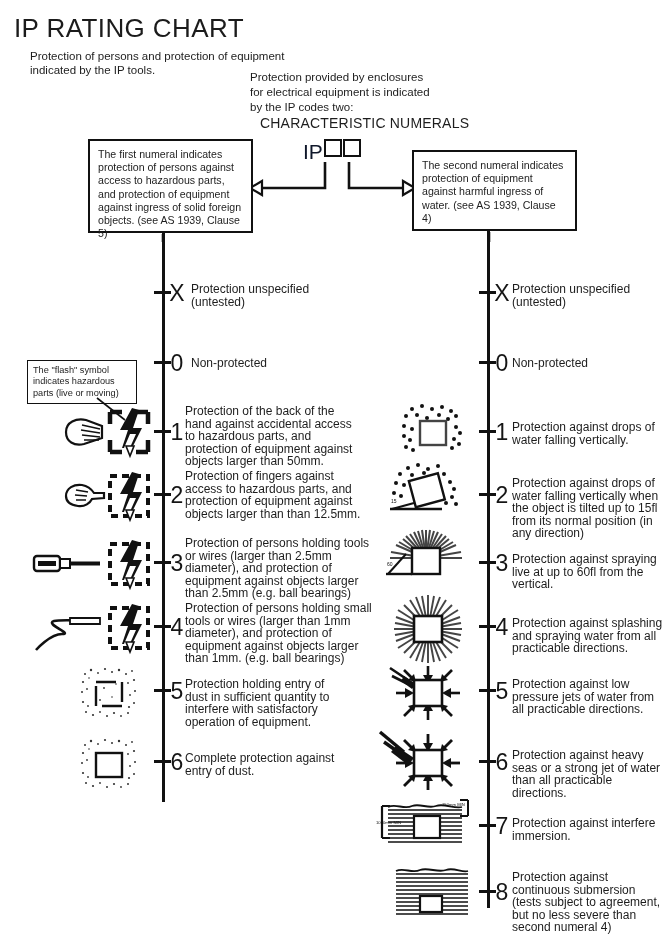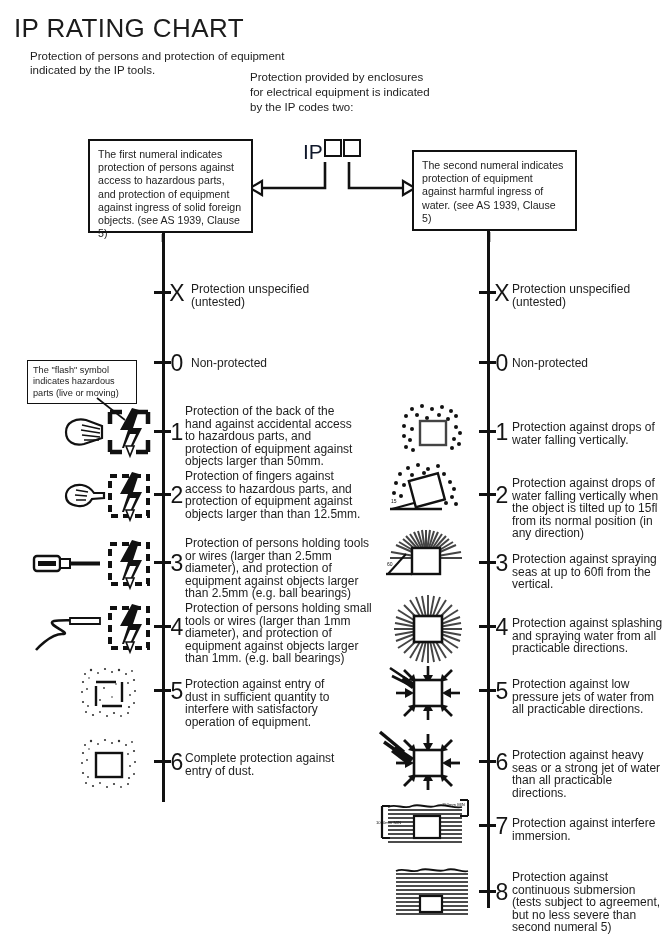--- a/index.html
+++ b/index.html
@@ -68,40 +68,41 @@
 
 <div class="abs" id="subtitle">
   <div>Protection of persons and protection of equipment</div>
   <div>indicated by the IP tools.</div>
 </div>
 
 <div class="abs" id="intro">
   <div>Protection provided by enclosures</div>
   <div>for electrical equipment is indicated</div>
   <div>by the IP codes two:</div>
+  <div class="big" style="margin-left:10px;margin-top:1px">CHARACTERISTIC NUMERALS</div>
 </div>
 
 <div class="abs" id="ip-code">
   <span>IP</span><span class="ipbox"></span><span class="ipbox"></span>
 </div>
 
 <svg class="abs" style="left:0;top:130px;width:666px;height:115px">
 
   <path d="M325,32 L325,58 L262,58" stroke="#111" stroke-width="2.6" fill="none"></path>
   <polygon points="262,51 262,65 250,58" fill="#fff" stroke="#111" stroke-width="2.2"></polygon>
 
   <path d="M349,32 L349,58 L403,58" stroke="#111" stroke-width="2.6" fill="none"></path>
   <polygon points="403,51 403,65 415,58" fill="#fff" stroke="#111" stroke-width="2.2"></polygon>
 
   <path d="M163,104 L163,112" stroke="#111" stroke-width="2.6" fill="none"></path>
   <path d="M489,102 L489,112" stroke="#111" stroke-width="2.6" fill="none"></path>
 </svg>
 
 <div class="abs topbox" id="left-box">The first numeral indicates protection of persons against access to hazardous parts, and protection of equipment against ingress of solid foreign objects. (see AS 1939, Clause 5)</div>
-<div class="abs topbox" id="right-box">The second numeral indicates protection of equipment against harmful ingress of water. (see AS 1939, Clause 5)</div>
+<div class="abs topbox" id="right-box">The second numeral indicates protection of equipment against harmful ingress of water. (see AS 1939, Clause 4)</div>
 
 <div class="abs" style="left:162px;top:233px;width:3px;height:10px;background:#111"></div>
 <div class="abs" style="left:487px;top:231px;width:3px;height:12px;background:#111"></div>
 
 <div class="abs axis" id="axis-left"></div>
 <div class="abs axis" id="axis-right"></div>
 
 <div class="abs" id="flash-note">The "flash" symbol indicates hazardous parts (live or moving)</div>
 <svg class="abs" style="left:95px;top:396px;width:45px;height:28px">
   <path d="M2,2 L30,24" stroke="#111" stroke-width="1.6" fill="none"></path>
@@ -168,21 +169,21 @@
 <svg class="abs icon" style="left:28px;top:600px;width:128px;height:56px" viewBox="0 0 128 56">
   <path d="M8,50 C8,50 22,34 34,34 C46,34 16,24 26,21 C34,19 56,21 72,21" stroke="#111" stroke-width="2.6" fill="none"></path>
   <path d="M42,18 L72,18 L72,24 L42,24 Z" fill="#fff" stroke="#111" stroke-width="1.8"></path>
   <rect x="82" y="8" width="38" height="40" fill="none" stroke="#111" stroke-width="4" stroke-dasharray="7,5"></rect>
   <path d="M104,4 L92,26 L100,26 L94,44 L96,44 L102,30 L108,30 L100,48 L102,48 L114,24 L105,24 L111,6 Z" fill="#111"></path>
   <polygon points="98,42 106,42 102,52" fill="#fff" stroke="#111" stroke-width="1.6"></polygon>
 </svg>
 
 <div class="abs tick" style="left:154px;top:689px"></div>
 <div class="abs numeral" style="left:166px;top:678px">5</div>
-<div class="abs desc" style="left:185px;top:678px;width:160px">Protection against entry of dust in sufficient quantity to interfere with satisfactory operation of equipment.</div>
+<div class="abs desc" style="left:185px;top:678px;width:160px">Protection holding entry of dust in sufficient quantity to interfere with satisfactory operation of equipment.</div>
 <svg class="abs icon" style="left:78px;top:664px;width:62px;height:58px" viewBox="0 0 62 58">
   <g fill="#333">
     <circle cx="7" cy="10" r="1"></circle>
       <circle cx="13" cy="6" r="1.2"></circle>
       <circle cx="20" cy="9" r="0.9"></circle>
     <circle cx="27" cy="5" r="1.1"></circle>
       <circle cx="34" cy="8" r="1"></circle>
       <circle cx="41" cy="6" r="1.2"></circle>
     <circle cx="48" cy="10" r="1"></circle>
       <circle cx="54" cy="7" r="0.9"></circle>
@@ -319,21 +320,21 @@
     <rect x="30" y="14" width="30" height="27" fill="#fff" stroke="#111" stroke-width="2.4"></rect>
   </g>
 
   <path d="M8,46 L60,46" stroke="#111" stroke-width="2.4" fill="none"></path>
   <path d="M10,46 L32,40" stroke="#111" stroke-width="2" fill="none"></path>
   <text x="9" y="40" font-size="5" fill="#111" font-family="'Liberation Sans',sans-serif">15</text>
 </svg>
 
 <div class="abs tick" style="left:479px;top:561px"></div>
 <div class="abs numeral" style="left:491px;top:550px">3</div>
-<div class="abs desc" style="left:512px;top:553px;width:152px">Protection against spraying seas at up to 60fl from the vertical.</div>
+<div class="abs desc" style="left:512px;top:553px;width:152px">Protection against spraying live at up to 60fl from the vertical.</div>
 <svg class="abs icon" style="left:378px;top:528px;width:96px;height:62px" viewBox="0 0 96 62">
   <g stroke="#444" stroke-width="2" fill="none">
     <path d="M48,30 L48,2"></path>
       <path d="M48,30 L40,3"></path>
       <path d="M48,30 L32,6"></path>
       <path d="M48,30 L25,11"></path>
     <path d="M48,30 L18,17"></path>
       <path d="M48,30 L13,24"></path>
       <path d="M48,30 L12,30"></path>
     <path d="M48,30 L56,3"></path>
@@ -481,21 +482,21 @@
   <rect x="38" y="18" width="26" height="22" fill="#fff" stroke="#111" stroke-width="2.2"></rect>
 
   <path d="M6,8 L6,40 M6,8 L14,8 M6,40 L14,40" stroke="#111" stroke-width="2.2" fill="none"></path>
   <path d="M92,2 L92,18 M84,2 L92,2 M84,18 L92,18" stroke="#111" stroke-width="2" fill="none"></path>
   <text x="0" y="26" font-size="4.2" fill="#111" font-family="'Liberation Sans',sans-serif">1000mm MIN</text>
   <text x="66" y="8" font-size="4.2" fill="#111" font-family="'Liberation Sans',sans-serif">150mm MIN</text>
 </svg>
 
 <div class="abs tick" style="left:479px;top:890px"></div>
 <div class="abs numeral" style="left:491px;top:879px">8</div>
-<div class="abs desc" style="left:512px;top:871px;width:152px">Protection against continuous submersion (tests subject to agreement, but no less severe than second numeral 5)</div>
+<div class="abs desc" style="left:512px;top:871px;width:152px">Protection against continuous submersion (tests subject to agreement, but no less severe than second numeral 4)</div>
 <svg class="abs icon" style="left:390px;top:864px;width:86px;height:60px" viewBox="0 0 86 60">
   <g stroke="#111" stroke-width="1.6">
     <path d="M6,10 L78,10"></path>
       <path d="M6,14 L78,14"></path>
       <path d="M6,18 L78,18"></path>
       <path d="M6,22 L78,22"></path>
     <path d="M6,26 L78,26"></path>
       <path d="M6,30 L78,30"></path>
       <path d="M6,34 L78,34"></path>
       <path d="M6,38 L78,38"></path>

